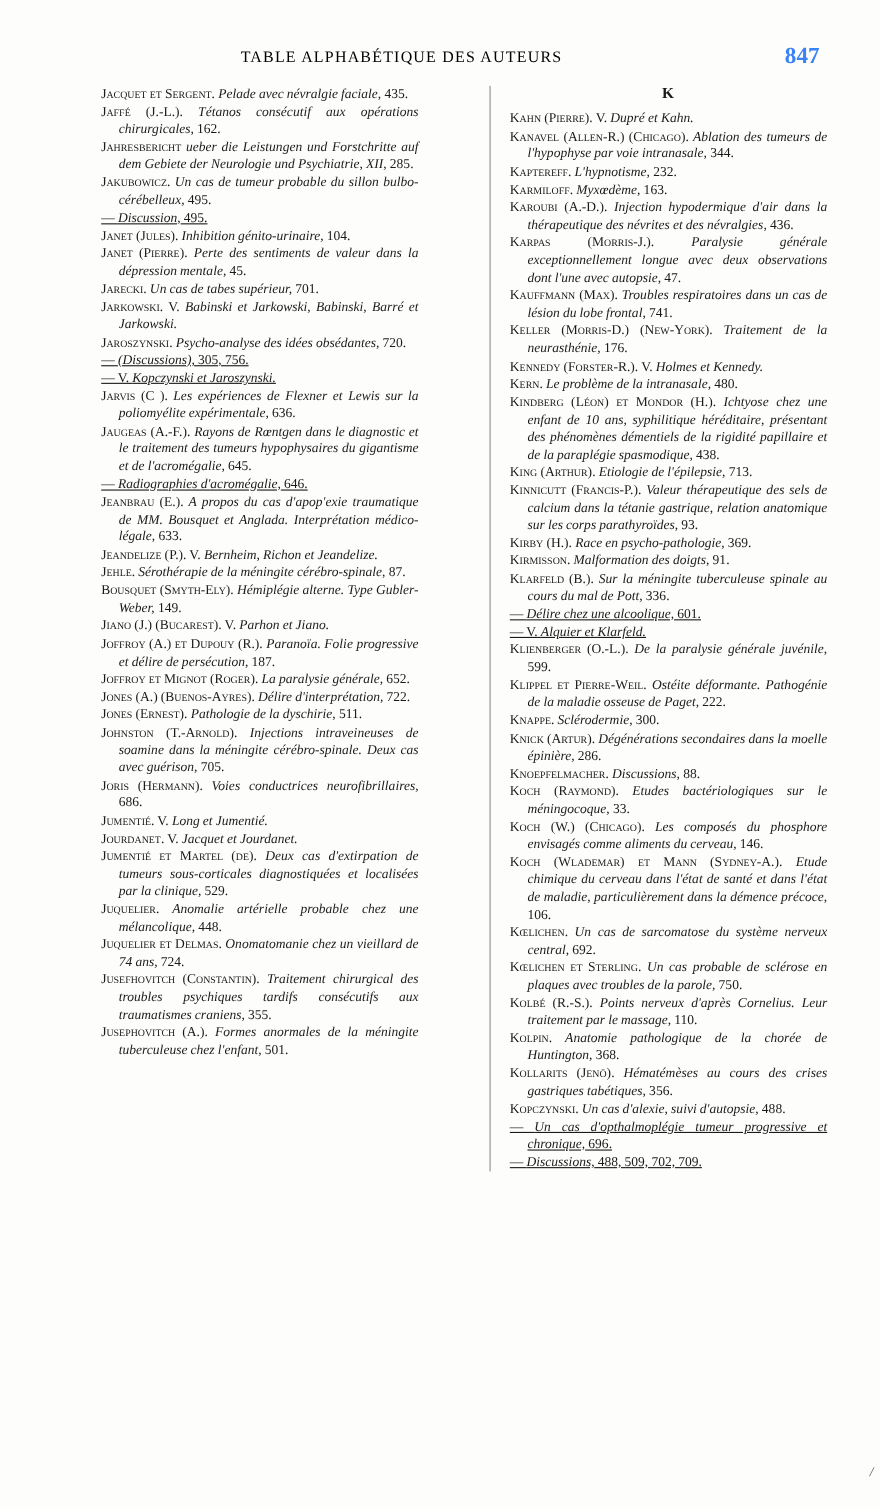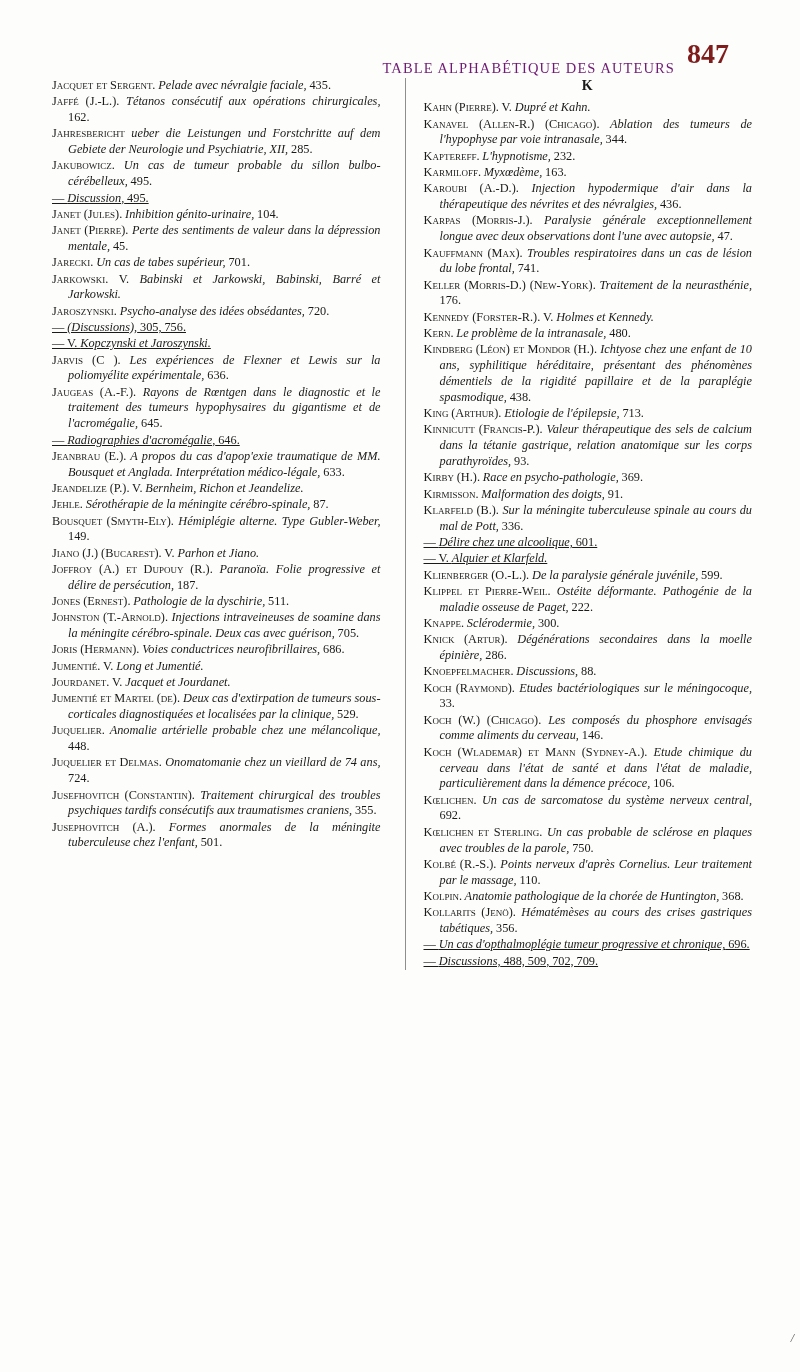--- a/index.html
+++ b/index.html
@@ -24,48 +24,49 @@
   .header {
     position: absolute;
     left: 55px;
     top: 44px;
     width: 690px;
     height: 20px;
   }
   .header-title {
     position: absolute;
     left: 0;
-    top: 16px;
+    top: 0;
     width: 620px;
-    text-align: right;
+    text-align: center;
     font-size: 14.5px;
     letter-spacing: 1.1px;
     font-variant: small-caps;
     text-transform: uppercase;
-    color: #701a75;
+    color: #000000;
   }
   .page-number {
     position: absolute;
-    right: 16px;
+    right: 0;
     top: -6px;
-    font-size: 28px;
+    font-size: 21px;
     font-weight: bold;
-    color: #7f1d1d;
+    color: #3b82f6;
   }
   .columns {
     position: absolute;
     left: 52px;
     top: 78px;
     width: 700px;
     display: flex;
     gap: 24px;
   }
   .col {
     width: 332px;
     position: relative;
+    margin-left: 40px;
   }
   .col.right {
     padding-left: 18px;
     border-left: 1px solid #8e8e8e;
   }
   .section-letter {
     text-align: center;
     font-size: 14px;
     font-weight: bold;
     letter-spacing: 1px;
@@ -130,20 +131,22 @@
         <div class="entry dash"><span class="nm">— V. </span><span class="it">Kopczynski et Jaroszynski.</span></div>
         <div class="entry"><span class="nm">Jarvis</span><span class="nm"> (C ).</span><span class="it"> Les expériences de Flexner et Lewis sur la poliomyélite expérimentale,</span><span class=""> 636.</span></div>
         <div class="entry"><span class="nm">Jaugeas</span><span class="nm"> (A.-F.).</span><span class="it"> Rayons de Rœntgen dans le diagnostic et le traitement des tumeurs hypophysaires du gigantisme et de l'acromégalie,</span><span class=""> 645.</span></div>
         <div class="entry dash"><span class="nm">— </span><span class="it">Radiographies d'acromégalie,</span><span class=""> 646.</span></div>
         <div class="entry"><span class="nm">Jeanbrau</span><span class="nm"> (E.).</span><span class="it"> A propos du cas d'apop'exie traumatique de MM. Bousquet et Anglada. Interprétation médico-légale,</span><span class=""> 633.</span></div>
         <div class="entry"><span class="nm">Jeandelize</span><span class="nm"> (P.). V.</span><span class="it"> Bernheim, Richon et Jeandelize.</span></div>
         <div class="entry"><span class="nm">Jehle.</span><span class="it"> Sérothérapie de la méningite cérébro-spinale,</span><span class=""> 87.</span></div>
         <div class="entry"><span class="nm">Bousquet</span><span class="nm"> (Smyth-Ely).</span><span class="it"> Hémiplégie alterne. Type Gubler-Weber,</span><span class=""> 149.</span></div>
         <div class="entry"><span class="nm">Jiano</span><span class="nm"> (J.) (Bucarest). V.</span><span class="it"> Parhon et Jiano.</span></div>
         <div class="entry"><span class="nm">Joffroy</span><span class="nm"> (A.) et Dupouy (R.).</span><span class="it"> Paranoïa. Folie progressive et délire de persécution,</span><span class=""> 187.</span></div>
+        <div class="entry"><span class="nm">Joffroy</span><span class="nm"> et Mignot (Roger).</span><span class="it"> La paralysie générale,</span><span class=""> 652.</span></div>
+        <div class="entry"><span class="nm">Jones</span><span class="nm"> (A.) (Buenos-Ayres).</span><span class="it"> Délire d'interprétation,</span><span class=""> 722.</span></div>
         <div class="entry"><span class="nm">Jones</span><span class="nm"> (Ernest).</span><span class="it"> Pathologie de la dyschirie,</span><span class=""> 511.</span></div>
         <div class="entry"><span class="nm">Johnston</span><span class="nm"> (T.-Arnold).</span><span class="it"> Injections intraveineuses de soamine dans la méningite cérébro-spinale. Deux cas avec guérison,</span><span class=""> 705.</span></div>
         <div class="entry"><span class="nm">Joris</span><span class="nm"> (Hermann).</span><span class="it"> Voies conductrices neurofibrillaires,</span><span class=""> 686.</span></div>
         <div class="entry"><span class="nm">Jumentié.</span><span class="nm"> V.</span><span class="it"> Long et Jumentié.</span></div>
         <div class="entry"><span class="nm">Jourdanet.</span><span class="nm"> V.</span><span class="it"> Jacquet et Jourdanet.</span></div>
         <div class="entry"><span class="nm">Jumentié</span><span class="nm"> et Martel (de).</span><span class="it"> Deux cas d'extirpation de tumeurs sous-corticales diagnostiquées et localisées par la clinique,</span><span class="bd"> 529.</span></div>
         <div class="entry"><span class="nm">Juquelier.</span><span class="it"> Anomalie artérielle probable chez une mélancolique,</span><span class=""> 448.</span></div>
         <div class="entry"><span class="nm">Juquelier</span><span class="nm"> et Delmas.</span><span class="it"> Onomatomanie chez un vieillard de 74 ans,</span><span class=""> 724.</span></div>
         <div class="entry"><span class="nm">Jusefhovitch</span><span class="nm"> (Constantin).</span><span class="it"> Traitement chirurgical des troubles psychiques tardifs consécutifs aux traumatismes craniens,</span><span class=""> 355.</span></div>
         <div class="entry"><span class="nm">Jusephovitch</span><span class="nm"> (A.).</span><span class="it"> Formes anormales de la méningite tuberculeuse chez l'enfant,</span><span class=""> 501.</span></div>
@@ -175,20 +178,21 @@
           <div class="entry"><span class="nm">Knick</span><span class="nm"> (Artur).</span><span class="it"> Dégénérations secondaires dans la moelle épinière,</span><span class=""> 286.</span></div>
           <div class="entry"><span class="nm">Knoepfelmacher.</span><span class="it"> Discussions,</span><span class=""> 88.</span></div>
           <div class="entry"><span class="nm">Koch</span><span class="nm"> (Raymond).</span><span class="it"> Etudes bactériologiques sur le méningocoque,</span><span class=""> 33.</span></div>
           <div class="entry"><span class="nm">Koch</span><span class="nm"> (W.) (Chicago).</span><span class="it"> Les composés du phosphore envisagés comme aliments du cerveau,</span><span class=""> 146.</span></div>
           <div class="entry"><span class="nm">Koch</span><span class="nm"> (Wlademar) et Mann (Sydney-A.).</span><span class="it"> Etude chimique du cerveau dans l'état de santé et dans l'état de maladie, particulièrement dans la démence précoce,</span><span class=""> 106.</span></div>
           <div class="entry"><span class="nm">Kœlichen.</span><span class="it"> Un cas de sarcomatose du système nerveux central,</span><span class=""> 692.</span></div>
           <div class="entry"><span class="nm">Kœlichen</span><span class="nm"> et Sterling.</span><span class="it"> Un cas probable de sclérose en plaques avec troubles de la parole,</span><span class=""> 750.</span></div>
           <div class="entry"><span class="nm">Kolbé</span><span class="nm"> (R.-S.).</span><span class="it"> Points nerveux d'après Cornelius. Leur traitement par le massage,</span><span class=""> 110.</span></div>
           <div class="entry"><span class="nm">Kolpin.</span><span class="it"> Anatomie pathologique de la chorée de Huntington,</span><span class=""> 368.</span></div>
           <div class="entry"><span class="nm">Kollarits</span><span class="nm"> (Jenö).</span><span class="it"> Hématémèses au cours des crises gastriques tabétiques,</span><span class=""> 356.</span></div>
+          <div class="entry"><span class="nm">Kopczynski.</span><span class="it"> Un cas d'alexie, suivi d'autopsie,</span><span class=""> 488.</span></div>
           <div class="entry dash"><span class="nm">— </span><span class="it">Un cas d'opthalmoplégie tumeur progressive et chronique,</span><span class=""> 696.</span></div>
           <div class="entry dash"><span class="nm">— </span><span class="it">Discussions,</span><span class=""> 488, 509, 702, 709.</span></div>
         </div>
     </div>
   </div>
 
   <div class="tail-mark">/</div>
 </div>
 
 </body></html>

